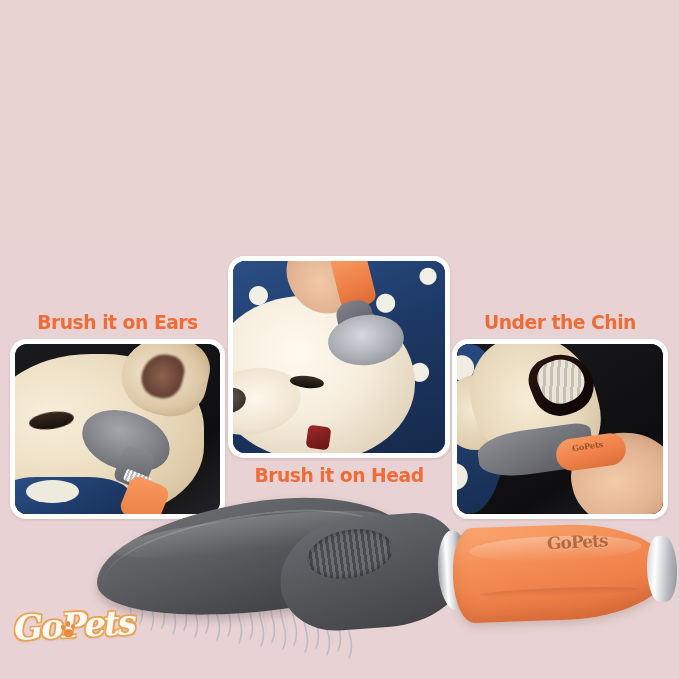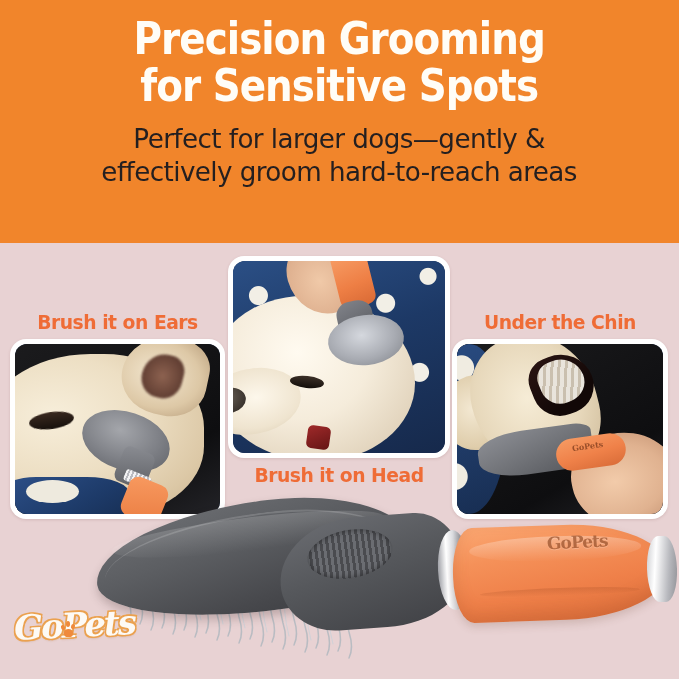--- a/index.html
+++ b/index.html
@@ -321,30 +321,20 @@
   .paw .p1 { left:1px;  top:4px;  width:4px; height:5px; transform:rotate(-18deg); }
   .paw .p2 { left:6px;  top:0px;  width:4px; height:5.5px; }
   .paw .p3 { left:11px; top:3px;  width:4px; height:5px; transform:rotate(18deg); }
   .paw .p4 { left:4px;  top:8px;  width:9px; height:7.5px; border-radius:50% 50% 45% 45%; }
 </style>
 </head>
 <body>
 
 <div class="poster">
 
-  <div class="header">
-    <div class="title">
-      <span>Precision Grooming</span>
-      <span class="l2">for Sensitive Spots</span>
-    </div>
-    <div class="subtitle">
-      <span>Perfect for larger dogs—gently &amp;</span>
-      <span class="s2">effectively groom hard-to-reach areas</span>
-    </div>
-  </div>
 
   <div class="panel"></div>
 
   <div class="cap cap-ears">Brush it on Ears</div>
   <div class="cap cap-head">Brush it on Head</div>
   <div class="cap cap-chin">Under the Chin</div>
 
   <div class="photo ph-left">
     <div class="inner">
       <div class="dark-bg"></div>

